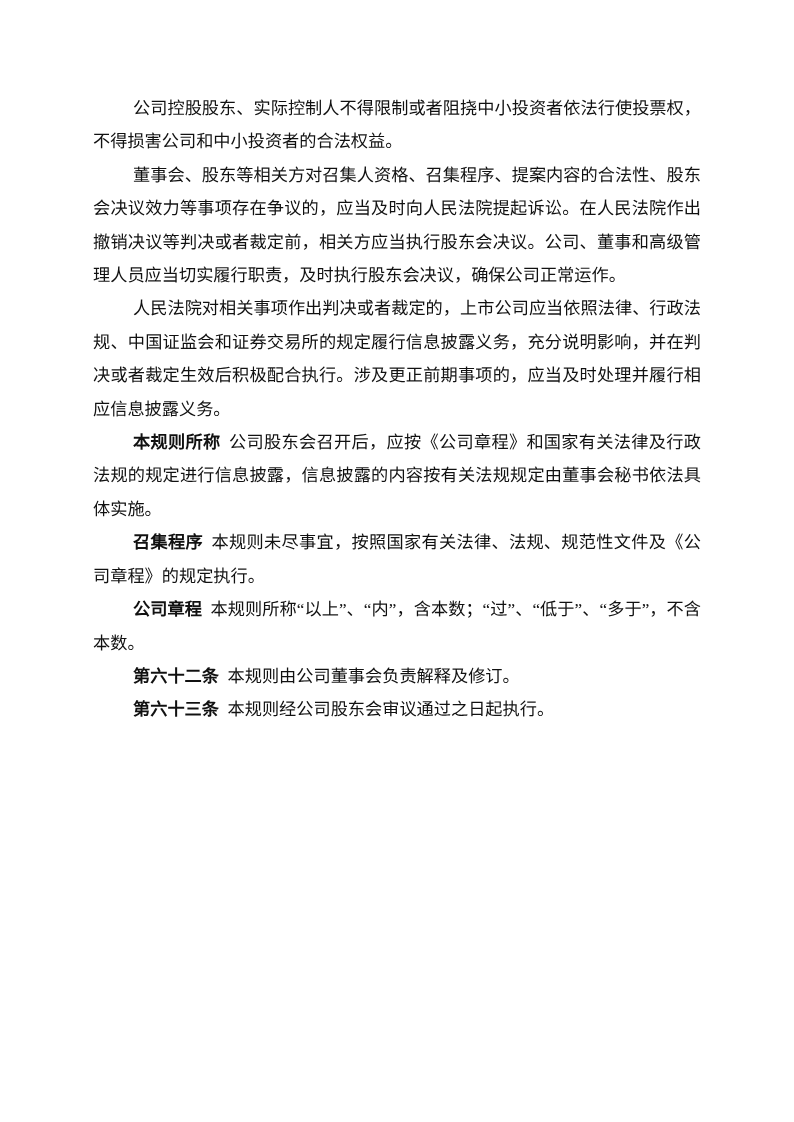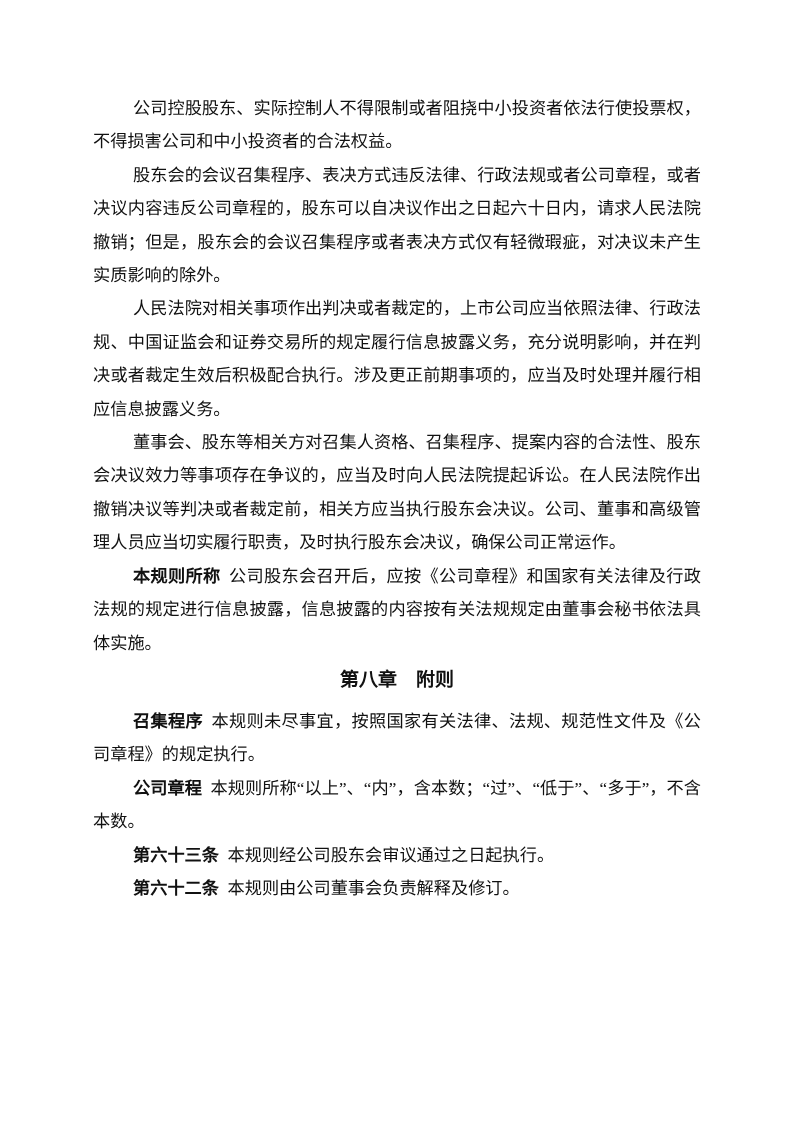--- a/index.html
+++ b/index.html
@@ -45,32 +45,30 @@
   }
 </style>
 </head>
 <body>
 
 <div class="page">
   <div class="body-text">
 
     <p class="para"><span class="label"></span><span>公司控股股东、实际控制人不得限制或者阻挠中小投资者依法行使投票权，不得损害公司和中小投资者的合法权益。</span></p>
 
-    <p class="para"><span class="label"></span><span>股东会的会议召集程序、表决方式违反法律、行政法规或者公司章程，或者决议内容违反公司章程的，股东可以自决议作出之日起六十日内，请求人民法院撤销；但是，股东会的会议召集程序或者表决方式仅有轻微瑕疵，对决议未产生实质影响的除外。</span></p>
+
+    <p class="para"><span class="label"></span><span>董事会、股东等相关方对召集人资格、召集程序、提案内容的合法性、股东会决议效力等事项存在争议的，应当及时向人民法院提起诉讼。在人民法院作出撤销决议等判决或者裁定前，相关方应当执行股东会决议。公司、董事和高级管理人员应当切实履行职责，及时执行股东会决议，确保公司正常运作。</span></p>
 
     <p class="para"><span class="label"></span><span>人民法院对相关事项作出判决或者裁定的，上市公司应当依照法律、行政法规、中国证监会和证券交易所的规定履行信息披露义务，充分说明影响，并在判决或者裁定生效后积极配合执行。涉及更正前期事项的，应当及时处理并履行相应信息披露义务。</span></p>
 
-    <p class="para"><span class="label"></span><span>董事会、股东等相关方对召集人资格、召集程序、提案内容的合法性、股东会决议效力等事项存在争议的，应当及时向人民法院提起诉讼。在人民法院作出撤销决议等判决或者裁定前，相关方应当执行股东会决议。公司、董事和高级管理人员应当切实履行职责，及时执行股东会决议，确保公司正常运作。</span></p>
-
     <p class="para"><span class="label">本规则所称</span><span>公司股东会召开后，应按《公司章程》和国家有关法律及行政法规的规定进行信息披露，信息披露的内容按有关法规规定由董事会秘书依法具体实施。</span></p>
 
-    <h2 class="chapter">第八章　附则</h2>
 
     <p class="para"><span class="label">召集程序</span><span>本规则未尽事宜，按照国家有关法律、法规、规范性文件及《公司章程》的规定执行。</span></p>
 
     <p class="para"><span class="label">公司章程</span><span>本规则所称“以上”、“内”，含本数；“过”、“低于”、“多于”，不含本数。</span></p>
 
+    <p class="para"><span class="label">第六十二条</span><span>本规则由公司董事会负责解释及修订。</span></p>
+
     <p class="para"><span class="label">第六十三条</span><span>本规则经公司股东会审议通过之日起执行。</span></p>
-
-    <p class="para"><span class="label">第六十二条</span><span>本规则由公司董事会负责解释及修订。</span></p>
 
   </div>
 </div>
 
 </body></html>

